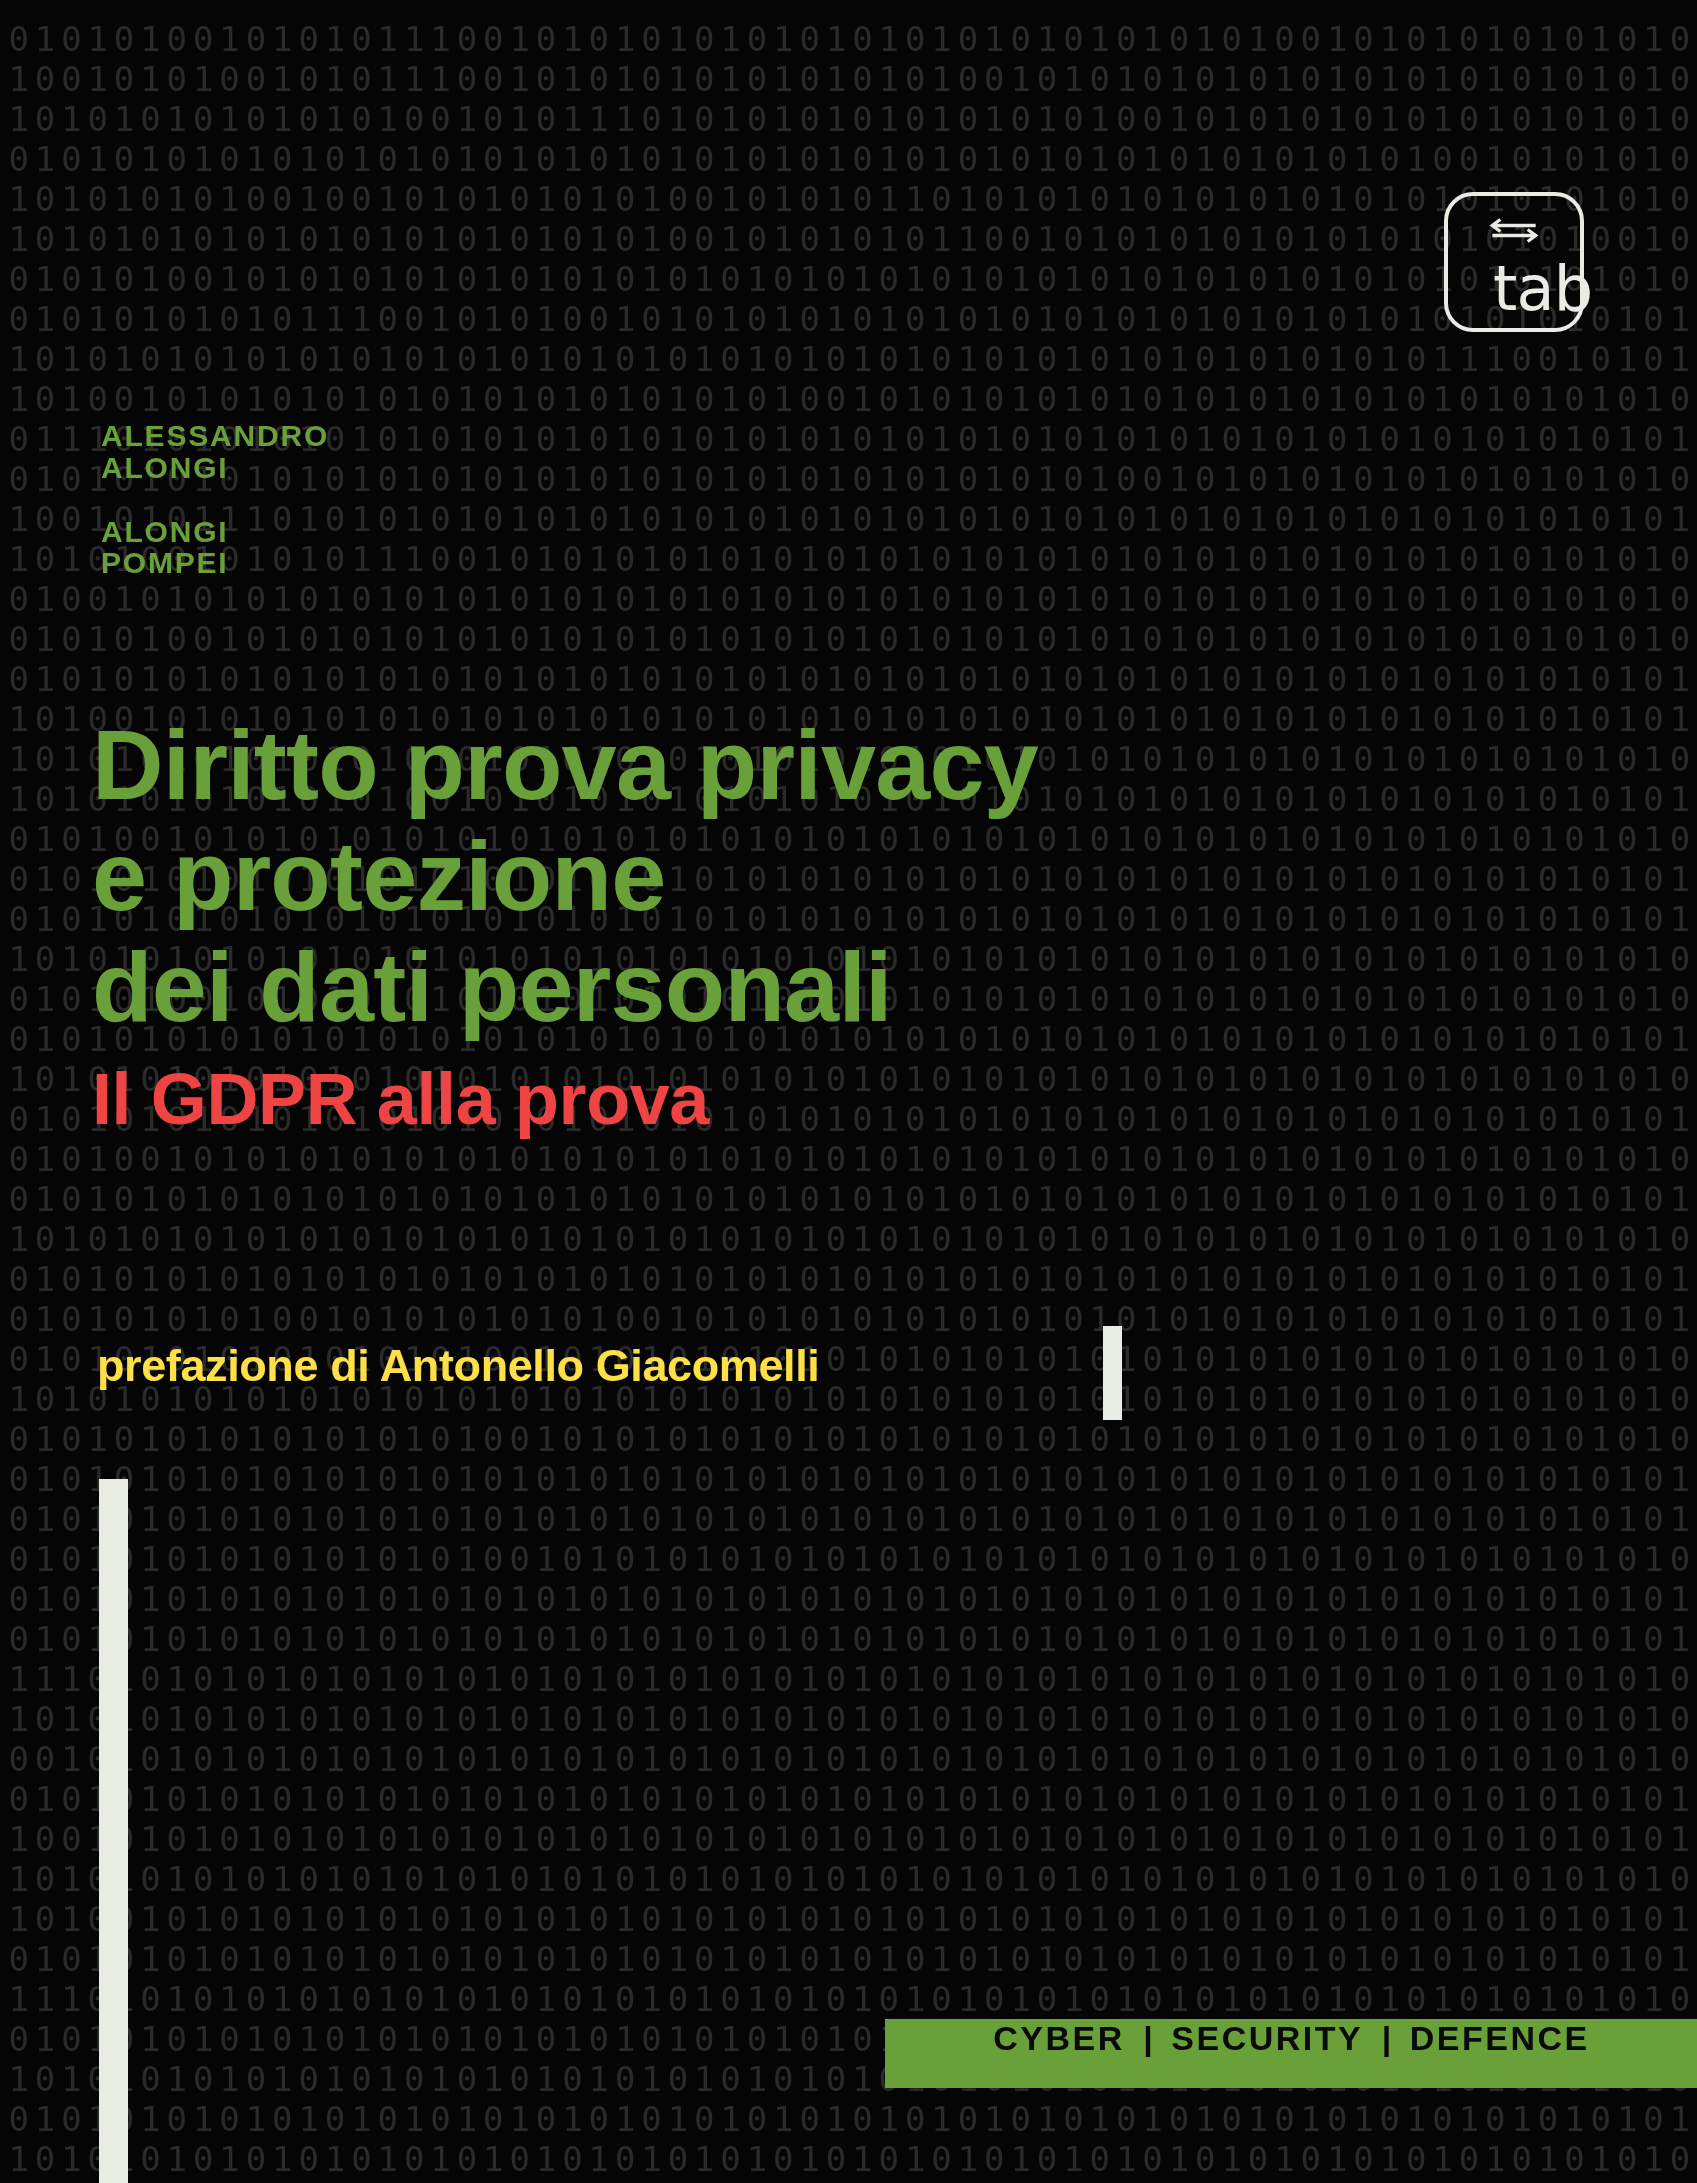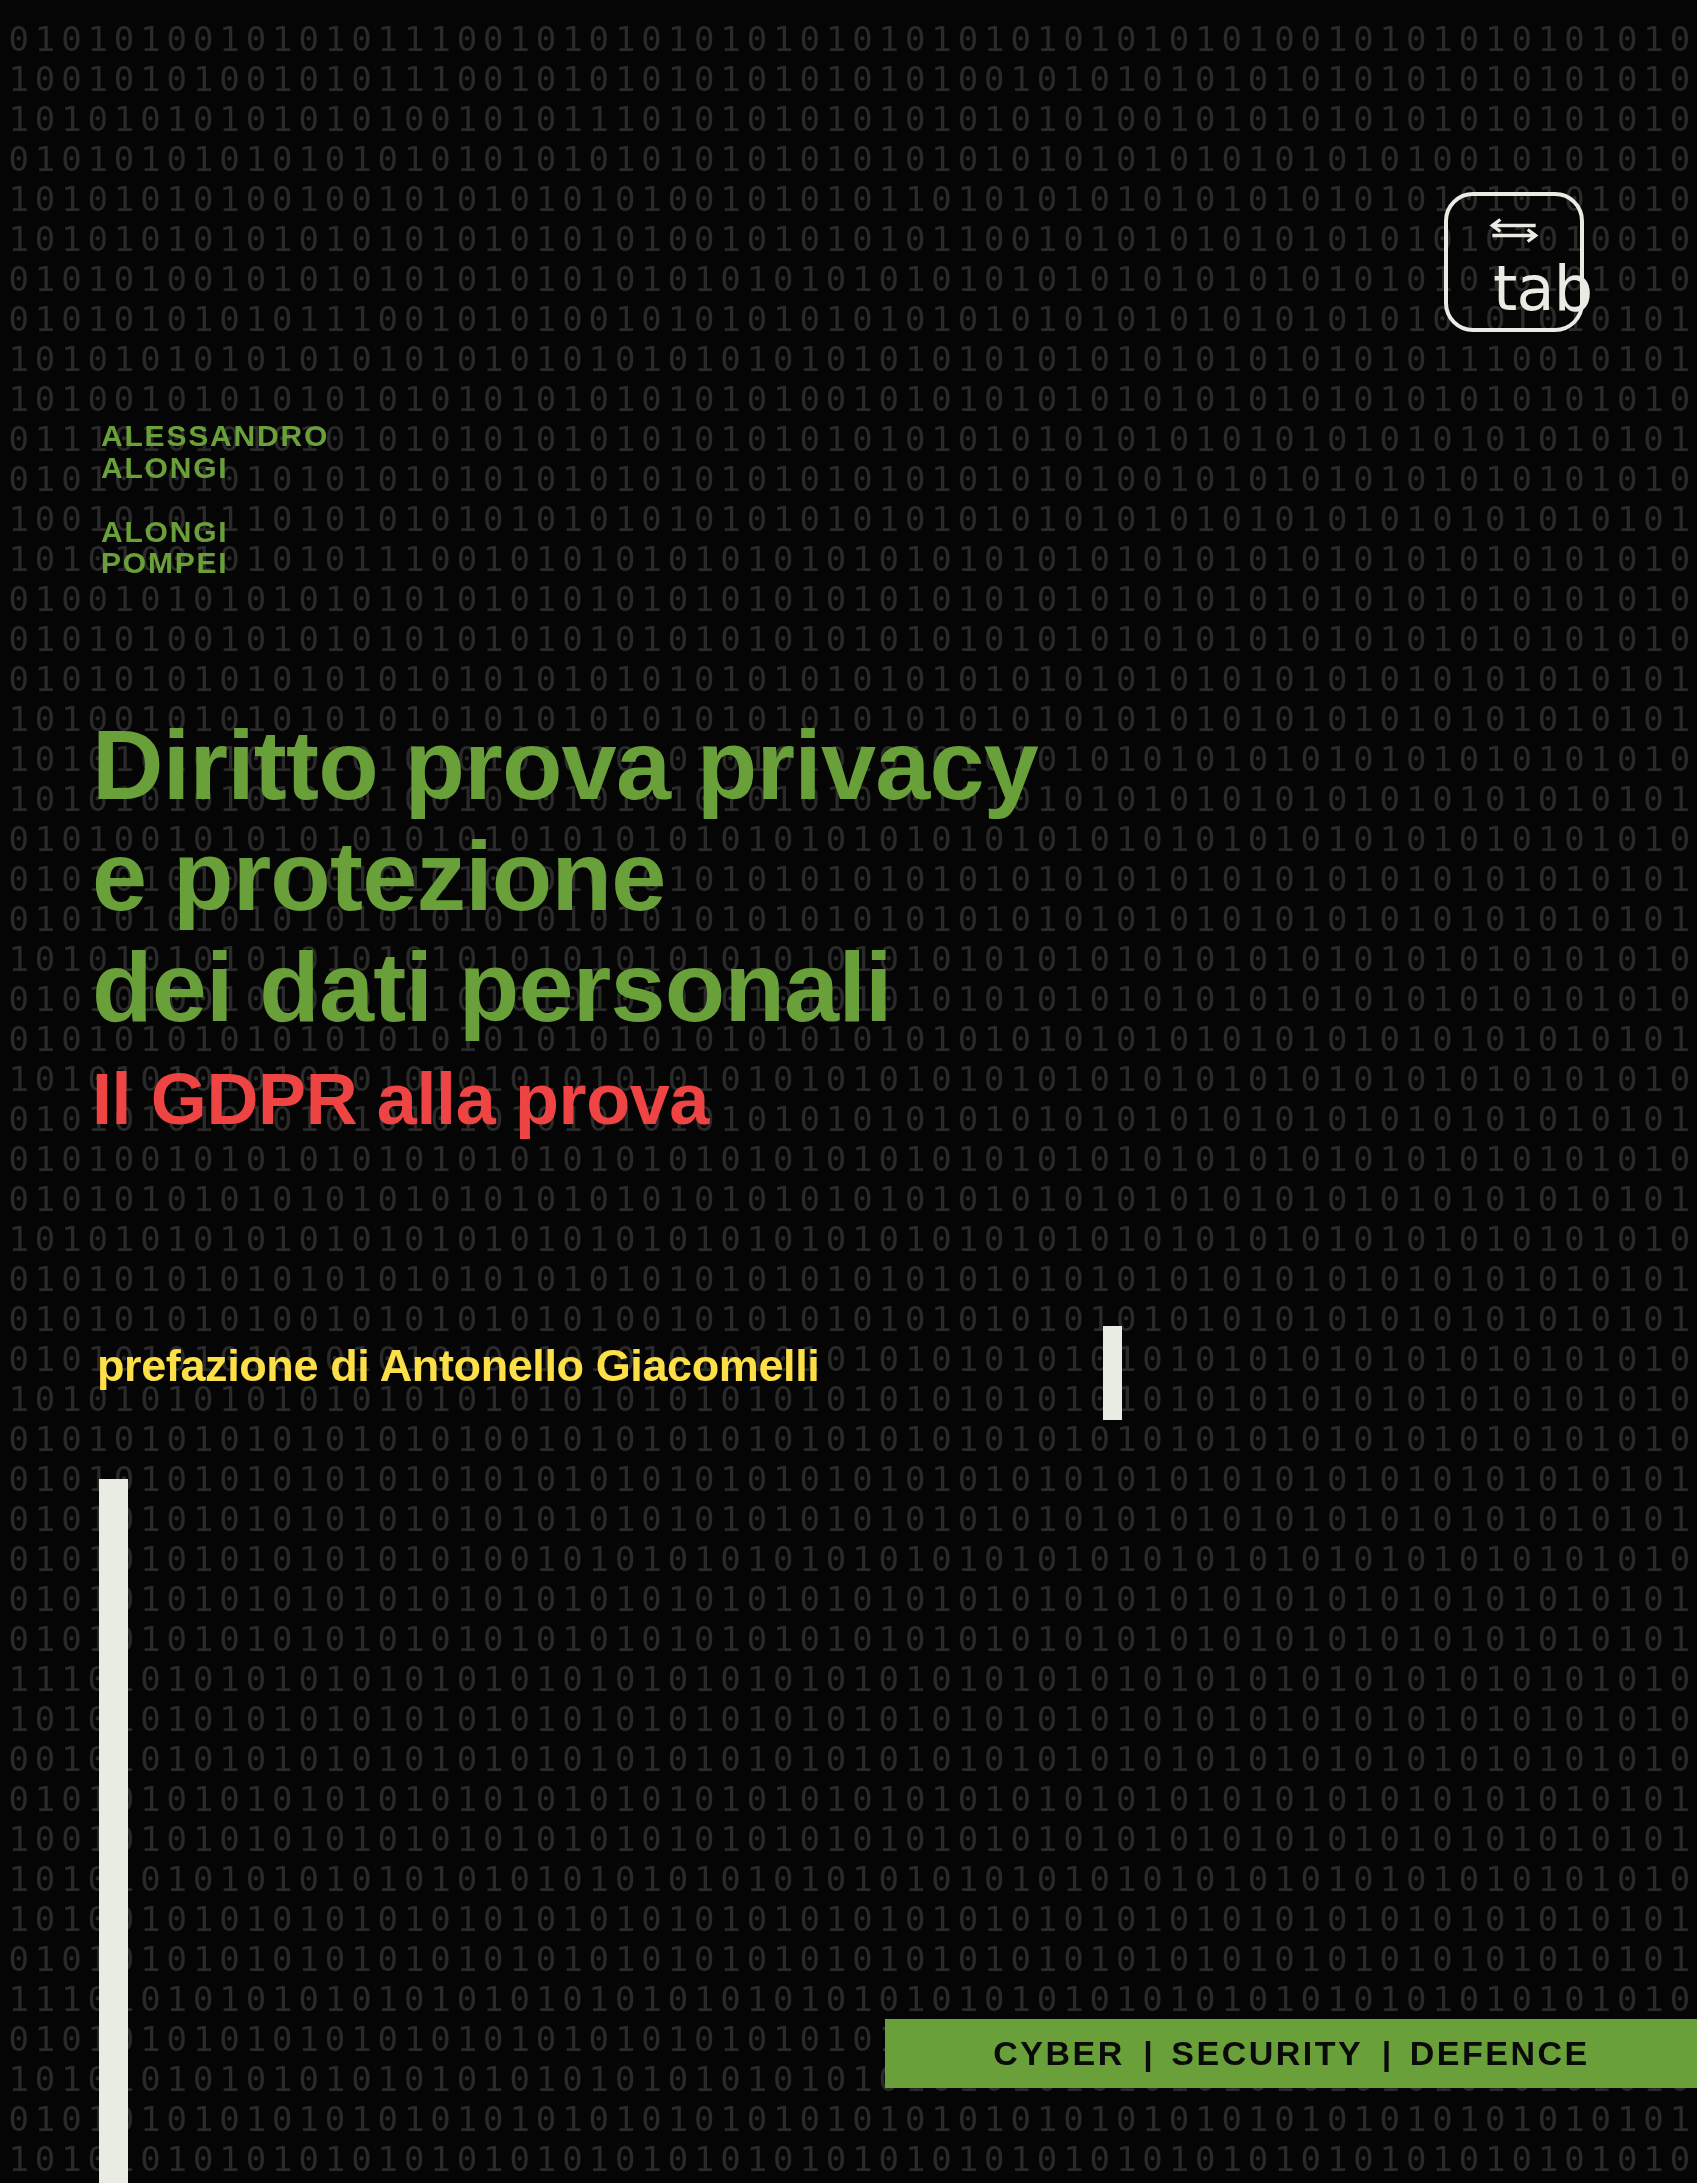--- a/index.html
+++ b/index.html
@@ -141,21 +141,21 @@
 
   
   #series-banner {
     position: absolute;
     left: 885px;
     top: 2019px;
     width: 813px;
     height: 69px;
     background: #6aa03a;
     display: flex;
-    align-items: center;
+    align-items: flex-start;
     justify-content: center;
     gap: 0;
   }
   #series-banner .item {
     color: #0a0a0a;
     font-size: 34px;
     font-weight: bold;
     letter-spacing: 2.5px;
   }
   #series-banner .sep {

